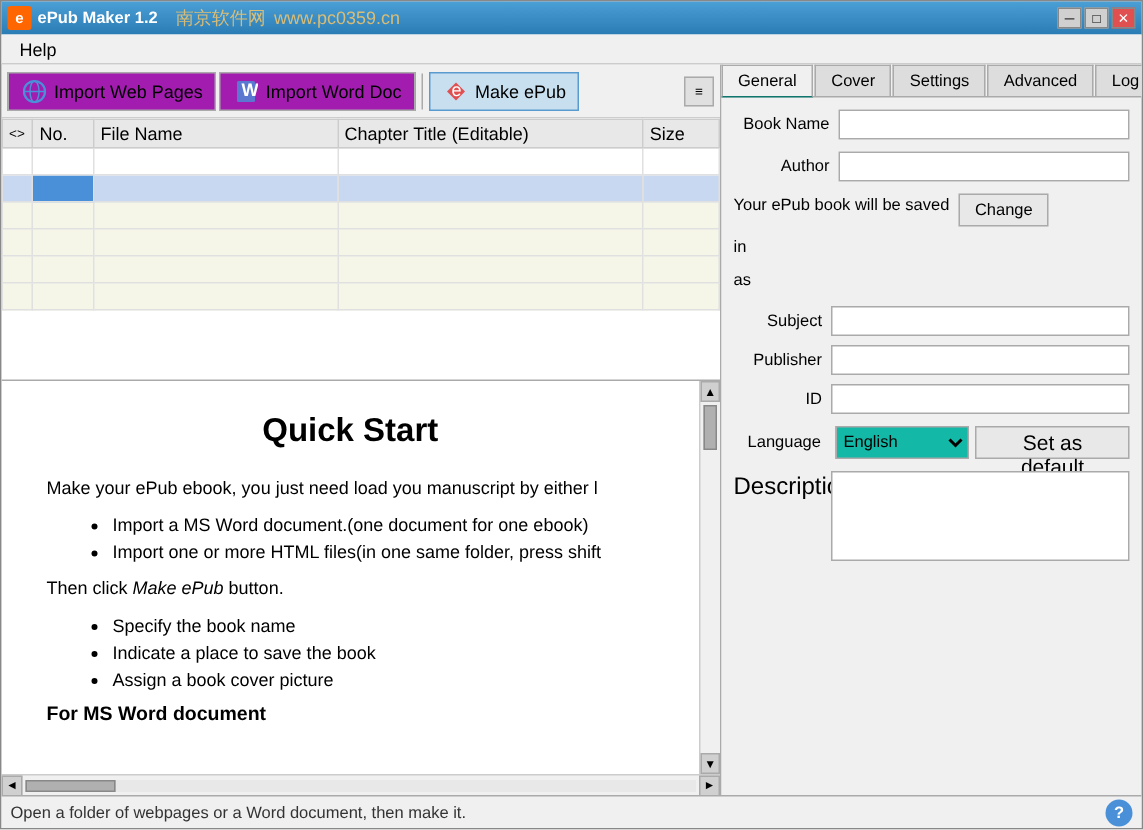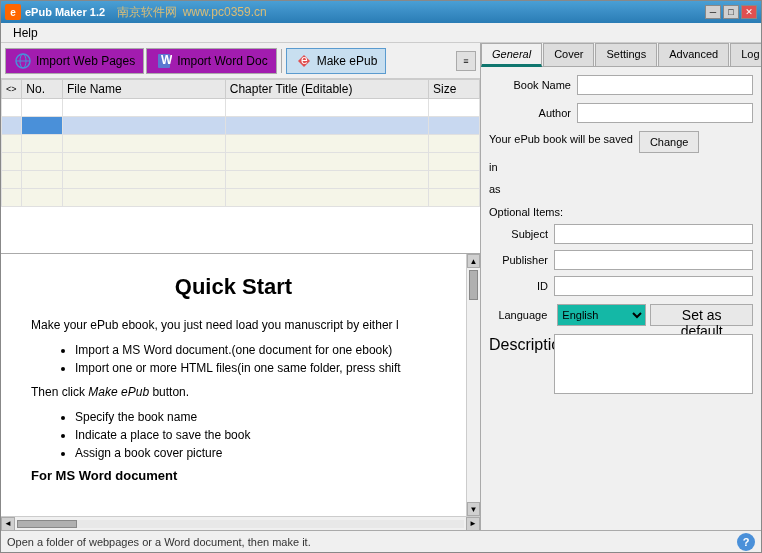--- a/index.html
+++ b/index.html
@@ -69,25 +69,25 @@
     .h-scrollbar { height: 14px; background: #f0f0f0; border-top: 1px solid #ccc; display: flex; align-items: center; flex-shrink: 0; }
     .h-scroll-left { width: 14px; height: 14px; background: #d0d0d0; border: 1px solid #aaa; display: flex; align-items: center; justify-content: center; font-size: 8px; cursor: pointer; }
     .h-scroll-track { flex: 1; height: 8px; background: #e8e8e8; margin: 0 2px; position: relative; }
     .h-scroll-thumb { width: 60px; height: 8px; background: #b0b0b0; border: 1px solid #888; }
     .h-scroll-right { width: 14px; height: 14px; background: #d0d0d0; border: 1px solid #aaa; display: flex; align-items: center; justify-content: center; font-size: 8px; cursor: pointer; }
 
     
     .right-panel { width: 280px; display: flex; flex-direction: column; background: #f0f0f0; flex-shrink: 0; }
     .tab-bar { display: flex; border-bottom: 1px solid #aaa; background: #f0f0f0; }
     .tab { padding: 4px 10px; border: 1px solid #aaa; border-bottom: none; background: #ddd; cursor: pointer; font-size: 11px; margin-right: 1px; }
-    .tab.active { background: #f0f0f0; border-bottom: 3px solid #0f766e; margin-bottom: -1px; z-index: 1; font-style: italic; }
+    .tab.active { background: #f0f0f0; border-bottom: 1px solid #0f766e; margin-bottom: -1px; z-index: 1; }
     .tab-content { flex: 1; padding: 8px; overflow-y: auto; }
 
     .form-row { display: flex; align-items: center; margin-bottom: 8px; }
-    .form-label { width: 70px; text-align: right; padding-right: 6px; font-size: 11px; margin-left: 18px; }
+    .form-label { width: 70px; text-align: right; padding-right: 6px; font-size: 11px; }
     .form-input { flex: 1; height: 20px; border: 1px solid #aaa; background: white; padding: 0 3px; font-size: 11px; }
 
     .save-info { font-size: 11px; margin-bottom: 4px; line-height: 1.6; }
     .save-row { display: flex; align-items: center; gap: 6px; margin-bottom: 6px; }
     .change-btn { padding: 2px 10px; background: #e8e8e8; border: 1px solid #aaa; cursor: pointer; font-size: 11px; height: 22px; }
 
     .optional-section { margin-bottom: 8px; }
     .optional-title { font-size: 11px; margin-bottom: 6px; }
     .optional-row { display: flex; align-items: center; margin-bottom: 6px; }
     .opt-label { width: 65px; text-align: right; padding-right: 6px; font-size: 11px; }
@@ -287,21 +287,20 @@
         <div style="margin-bottom: 8px;">
           <div class="save-row">
             <span class="save-info">Your ePub book will be saved</span>
             <button class="change-btn">Change</button>
           </div>
           <div class="save-info">in</div>
           <div class="save-info">as</div>
         </div>
 
         <div class="optional-section">
-          <div class="optional-title">Optional Items:</div>
 
           <div class="optional-row">
             <label class="opt-label">Subject</label>
             <input class="opt-input" type="text" value="" style="">
           </div>
 
           <div class="optional-row">
             <label class="opt-label">Publisher</label>
             <input class="opt-input" type="text" value="" style="">
           </div>

